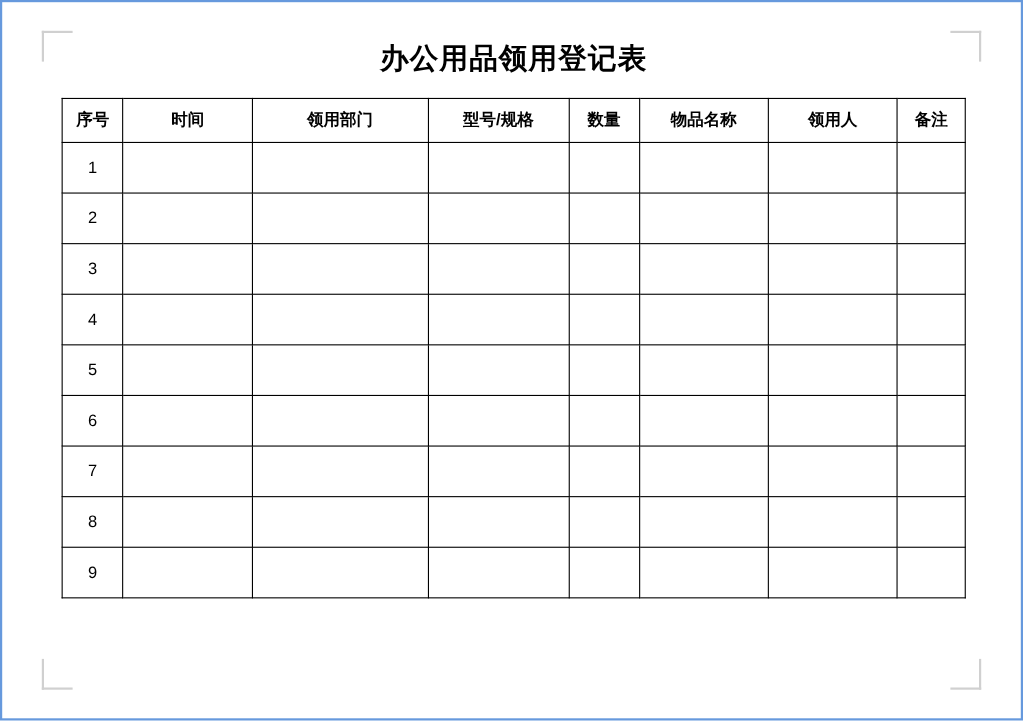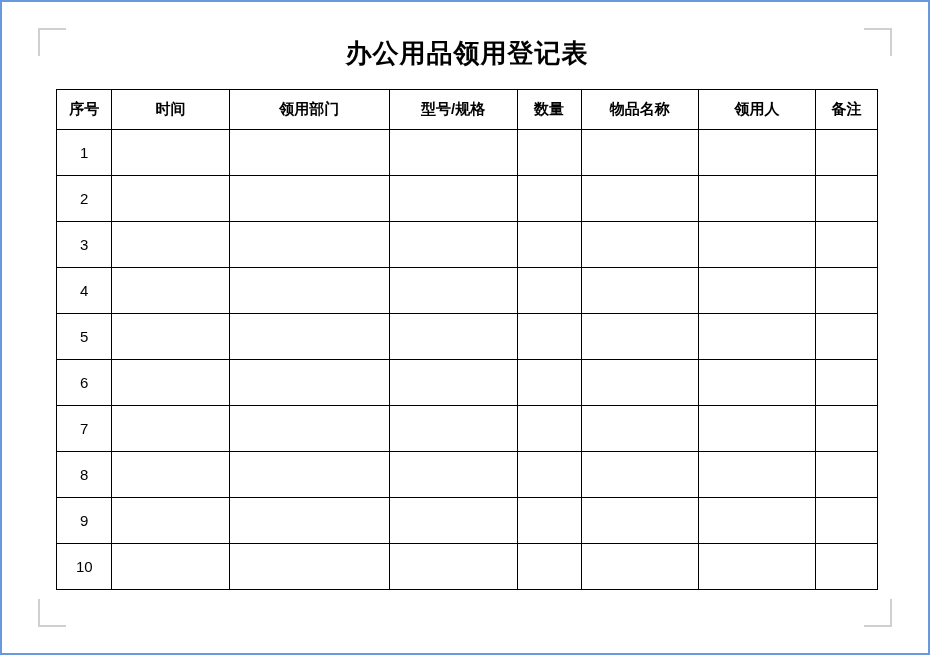--- a/index.html
+++ b/index.html
@@ -183,25 +183,15 @@
       <tr>
         <td>9</td>
         <td></td>
         <td></td>
         <td></td>
         <td></td>
         <td></td>
         <td></td>
         <td></td>
       </tr>
-      <tr>
-        <td>10</td>
-        <td></td>
-        <td></td>
-        <td></td>
-        <td></td>
-        <td></td>
-        <td></td>
-        <td></td>
-      </tr>
     </tbody>
   </table>
 </div>
 
 </body></html>

